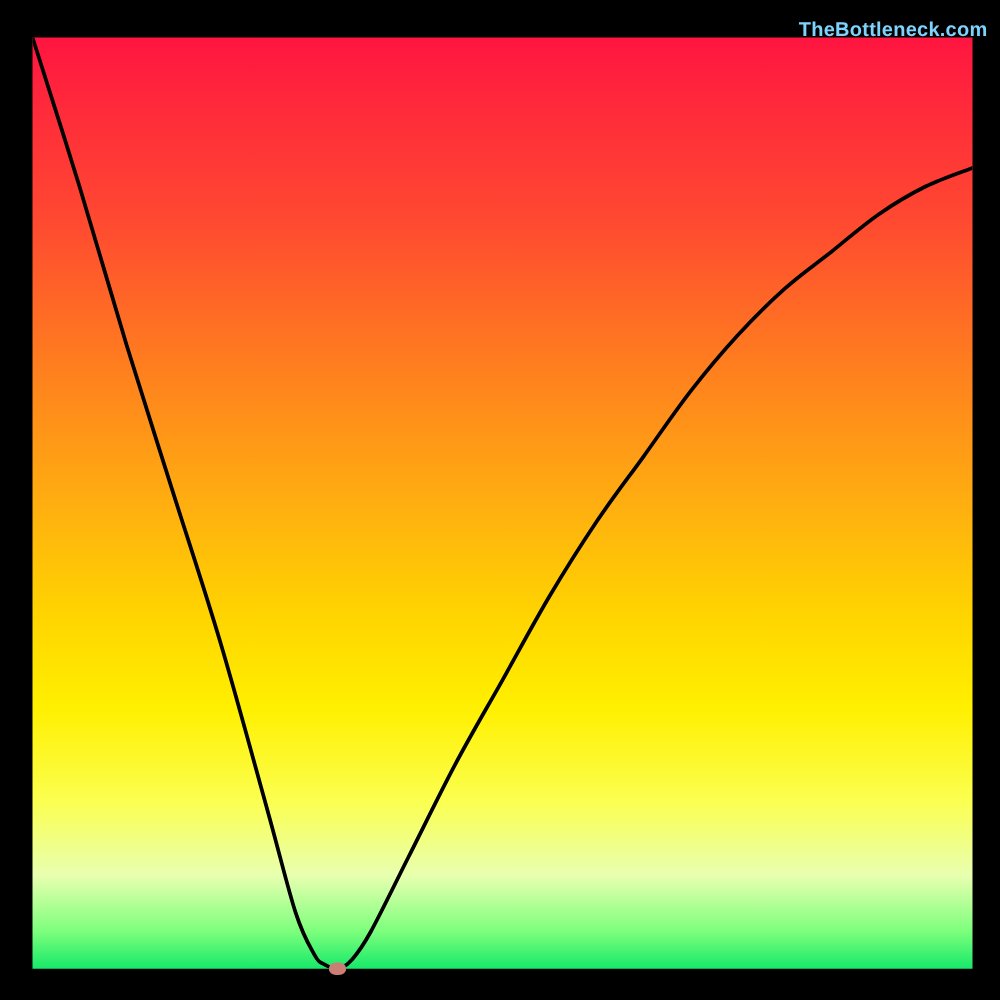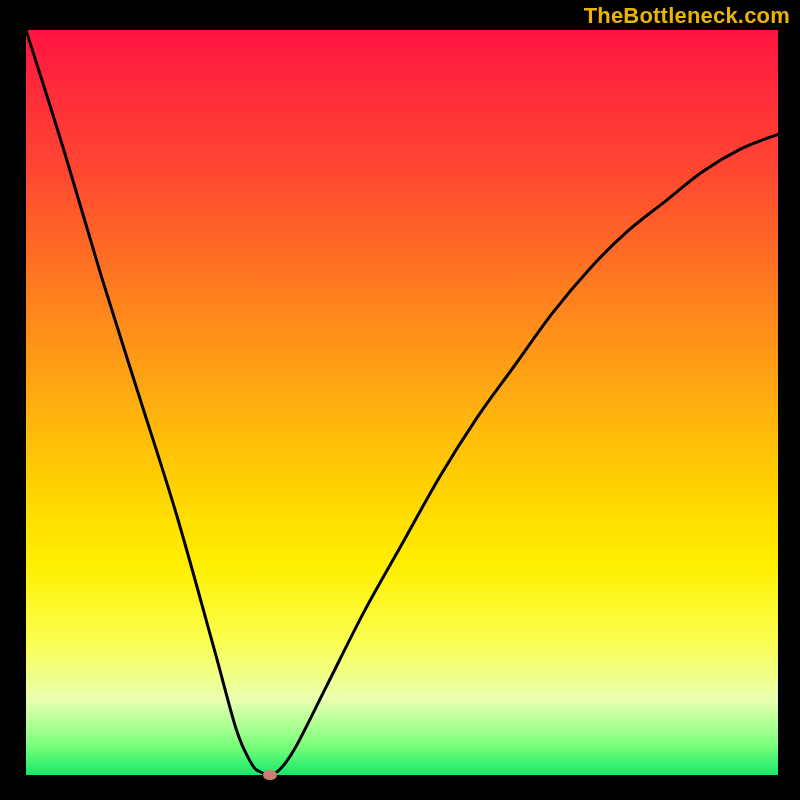--- a/index.html
+++ b/index.html
@@ -12,24 +12,24 @@
     font-family: Arial, Helvetica, sans-serif;
   }
   .stage {
     position: relative;
     width: 800px;
     height: 800px;
     background: #000000;
   }
   .watermark {
     position: absolute;
-    top: 3px;
+    top: 16px;
     right: 10px;
-    color: #eab308;
-    font-size: 22px;
+    color: #7dd3fc;
+    font-size: 16px;
     font-weight: 600;
     letter-spacing: 0.2px;
     user-select: none;
   }
   .plot-area {
     position: absolute;
     top: 30px;
     left: 26px;
     width: 752px;
     height: 745px;

